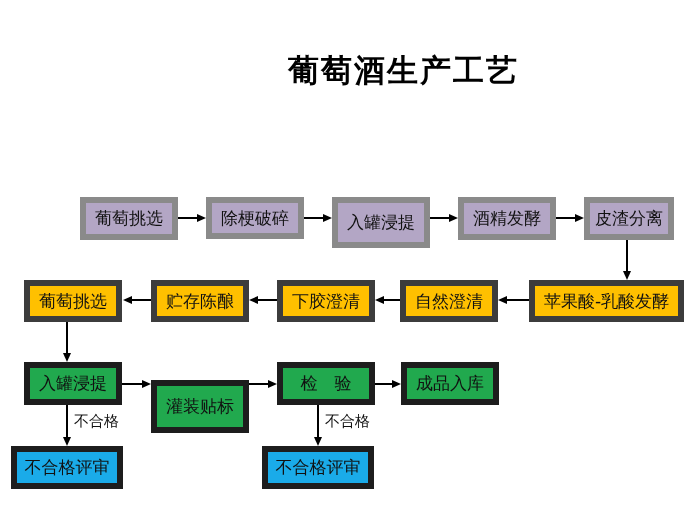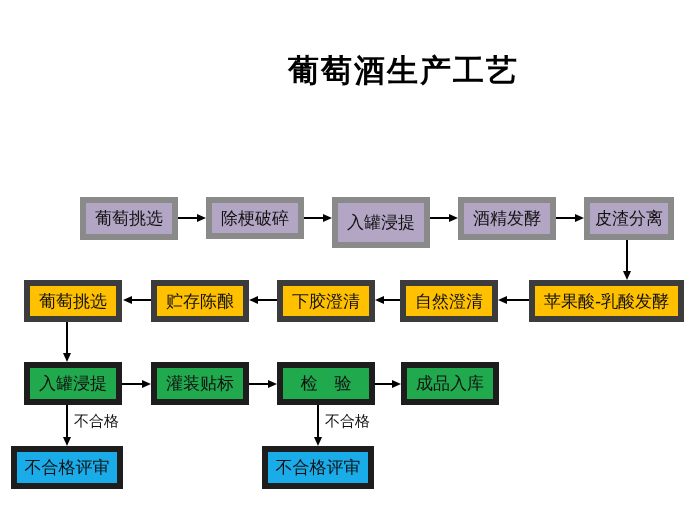--- a/index.html
+++ b/index.html
@@ -67,21 +67,21 @@
   <div class="node purple" style="left:458px;top:197px;width:98px;height:43px;">酒精发酵</div>
   <div class="node purple" style="left:584px;top:197px;width:90px;height:43px;">皮渣分离</div>
 
   <div class="node orange" style="left:24px;top:280px;width:98px;height:42px;">葡萄挑选</div>
   <div class="node orange" style="left:151px;top:280px;width:98px;height:42px;">贮存陈酿</div>
   <div class="node orange" style="left:277px;top:280px;width:98px;height:42px;">下胶澄清</div>
   <div class="node orange" style="left:400px;top:280px;width:98px;height:42px;">自然澄清</div>
   <div class="node orange" style="left:529px;top:280px;width:155px;height:42px;">苹果酸-乳酸发酵</div>
 
   <div class="node green" style="left:24px;top:362px;width:98px;height:43px;">入罐浸提</div>
-  <div class="node green" style="left:151px;top:362px;width:98px;height:43px;">灌装贴标</div>
+  <div class="node green" style="left:151px;top:380px;width:98px;height:53px;">灌装贴标</div>
   <div class="node green" style="left:277px;top:362px;width:98px;height:43px;">检　验</div>
   <div class="node green" style="left:401px;top:362px;width:98px;height:43px;">成品入库</div>
 
   <div class="edge-label" style="left:74px;top:412px;">不合格</div>
   <div class="edge-label" style="left:325px;top:412px;">不合格</div>
 
   <div class="node blue" style="left:11px;top:446px;width:112px;height:43px;">不合格评审</div>
   <div class="node blue" style="left:262px;top:446px;width:112px;height:43px;">不合格评审</div>
 
 </div>

